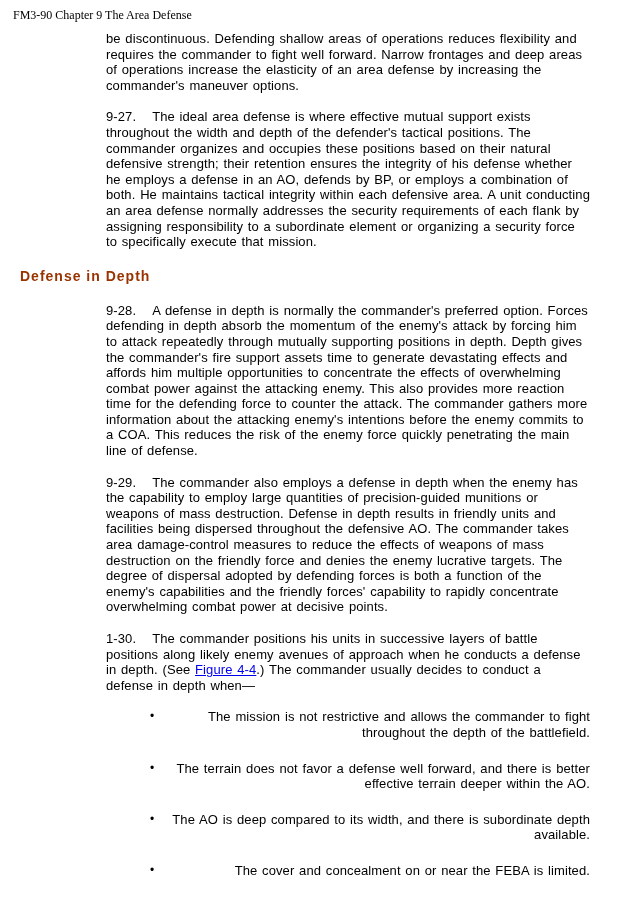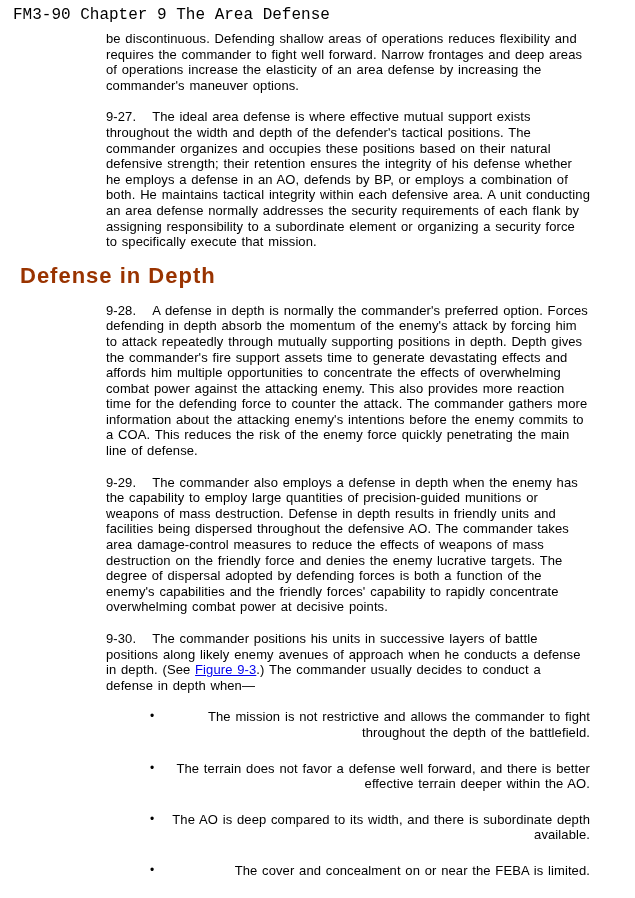--- a/index.html
+++ b/index.html
@@ -8,43 +8,43 @@
     background: #ffffff;
   }
   body {
     width: 635px;
     height: 898px;
     overflow: hidden;
     color: #000000;
     font-family: "Liberation Sans", sans-serif;
   }
   .page-header {
-    font-family: Liberation Mono, monospace;
-    font-size: 16px;
+    font-family: Liberation Serif, serif;
+    font-size: 12px;
     line-height: 14px;
     padding: 8px 0 0 13px;
     margin: 0;
   }
   .content {
     margin: 9px 45px 0 106px;
     font-size: 13px;
     line-height: 15.6px;
     word-spacing: 1px;
     letter-spacing: 0.1px;
   }
   p.body-para {
     margin: 0 0 16px 0;
     padding: 0;
   }
   .para-num {
     margin-right: 16px;
   }
   h2.section-heading {
     font-family: "Liberation Sans", sans-serif;
-    font-size: 22px;
+    font-size: 14px;
     font-weight: bold;
     letter-spacing: 1px;
     word-spacing: normal;
     margin: 0 0 17px -86px;
     padding: 0;
     line-height: 20px;
   }
   a.doc-link {
     text-decoration: underline;
   }
@@ -77,21 +77,21 @@
   <p class="body-para"><span>be discontinuous. Defending shallow areas of operations reduces flexibility and requires the commander to fight well forward. Narrow frontages and deep areas of operations increase the elasticity of an area defense by increasing the commander's maneuver options.</span></p>
 
   <p class="body-para"><span class="para-num">9-27.</span><span>The ideal area defense is where effective mutual support exists throughout the width and depth of the defender's tactical positions. The commander organizes and occupies these positions based on their natural defensive strength; their retention ensures the integrity of his defense whether he employs a defense in an AO, defends by BP, or employs a combination of both. He maintains tactical integrity within each defensive area. A unit conducting an area defense normally addresses the security requirements of each flank by assigning responsibility to a subordinate element or organizing a security force to specifically execute that mission.</span></p>
 
   <h2 class="section-heading" style="color: rgb(153, 51, 0);">Defense in Depth</h2>
 
   <p class="body-para"><span class="para-num">9-28.</span><span>A defense in depth is normally the commander's preferred option. Forces defending in depth absorb the momentum of the enemy's attack by forcing him to attack repeatedly through mutually supporting positions in depth. Depth gives the commander's fire support assets time to generate devastating effects and affords him multiple opportunities to concentrate the effects of overwhelming combat power against the attacking enemy. This also provides more reaction time for the defending force to counter the attack. The commander gathers more information about the attacking enemy's intentions before the enemy commits to a COA. This reduces the risk of the enemy force quickly penetrating the main line of defense.</span></p>
 
   <p class="body-para"><span class="para-num">9-29.</span><span>The commander also employs a defense in depth when the enemy has the capability to employ large quantities of precision-guided munitions or weapons of mass destruction. Defense in depth results in friendly units and facilities being dispersed throughout the defensive AO. The commander takes area damage-control measures to reduce the effects of weapons of mass destruction on the friendly force and denies the enemy lucrative targets. The degree of dispersal adopted by defending forces is both a function of the enemy's capabilities and the friendly forces' capability to rapidly concentrate overwhelming combat power at decisive points.</span></p>
 
-  <p class="body-para"><span class="para-num">9-30.</span><span>The commander positions his units in successive layers of battle positions along likely enemy avenues of approach when he conducts a defense in depth. (See </span><a class="doc-link" href="#" style="color: rgb(0, 0, 238);">Figure 9-3</a><span>.) The commander usually decides to conduct a defense in depth when—</span></p>
+  <p class="body-para"><span class="para-num">1-30.</span><span>The commander positions his units in successive layers of battle positions along likely enemy avenues of approach when he conducts a defense in depth. (See </span><a class="doc-link" href="#" style="color: rgb(0, 0, 238);">Figure 4-4</a><span>.) The commander usually decides to conduct a defense in depth when—</span></p>
 
   <ul class="bullet-list">
     <li class="bullet-item">
       <span class="bullet-dot">•</span>
       <span class="bullet-text">The mission is not restrictive and allows the commander to fight throughout the depth of the battlefield.</span>
     </li>
     <li class="bullet-item">
       <span class="bullet-dot">•</span>
       <span class="bullet-text">The terrain does not favor a defense well forward, and there is better effective terrain deeper within the AO.</span>
     </li>

